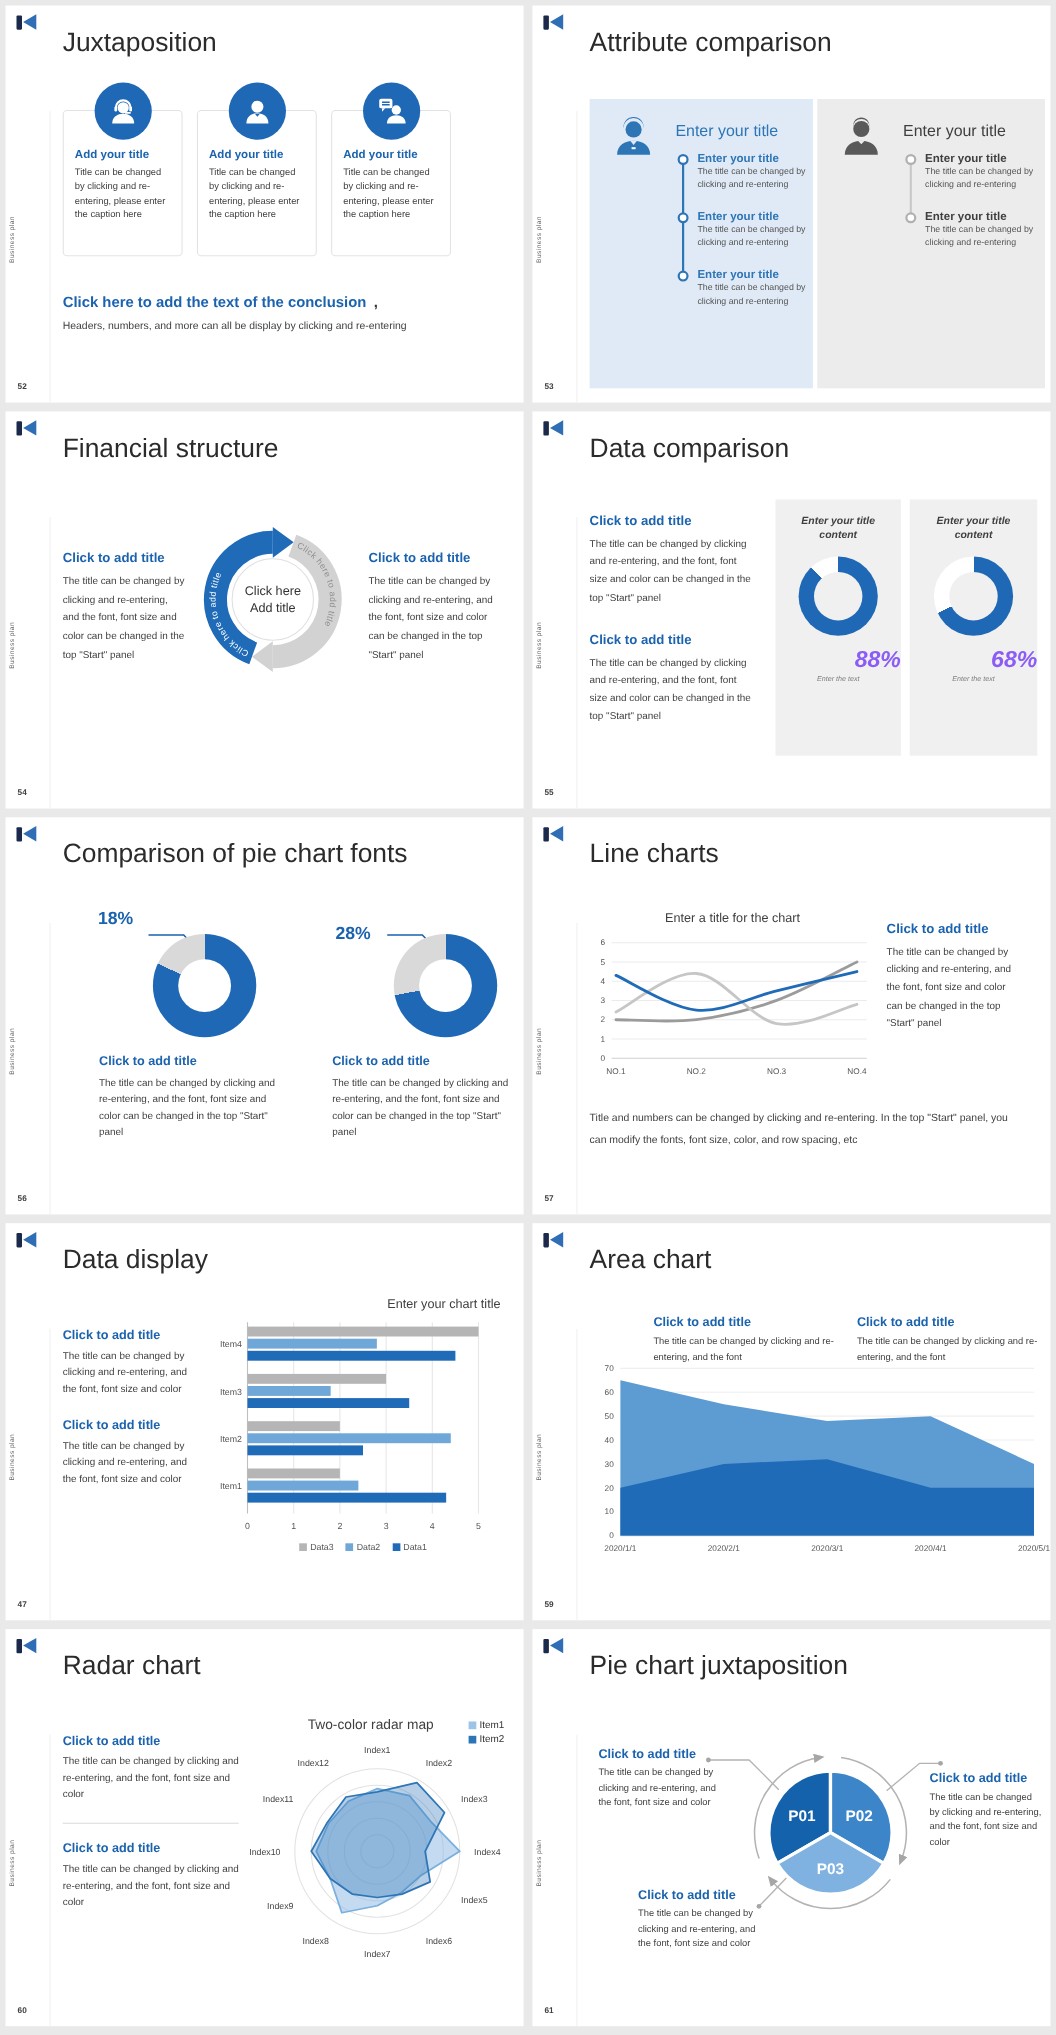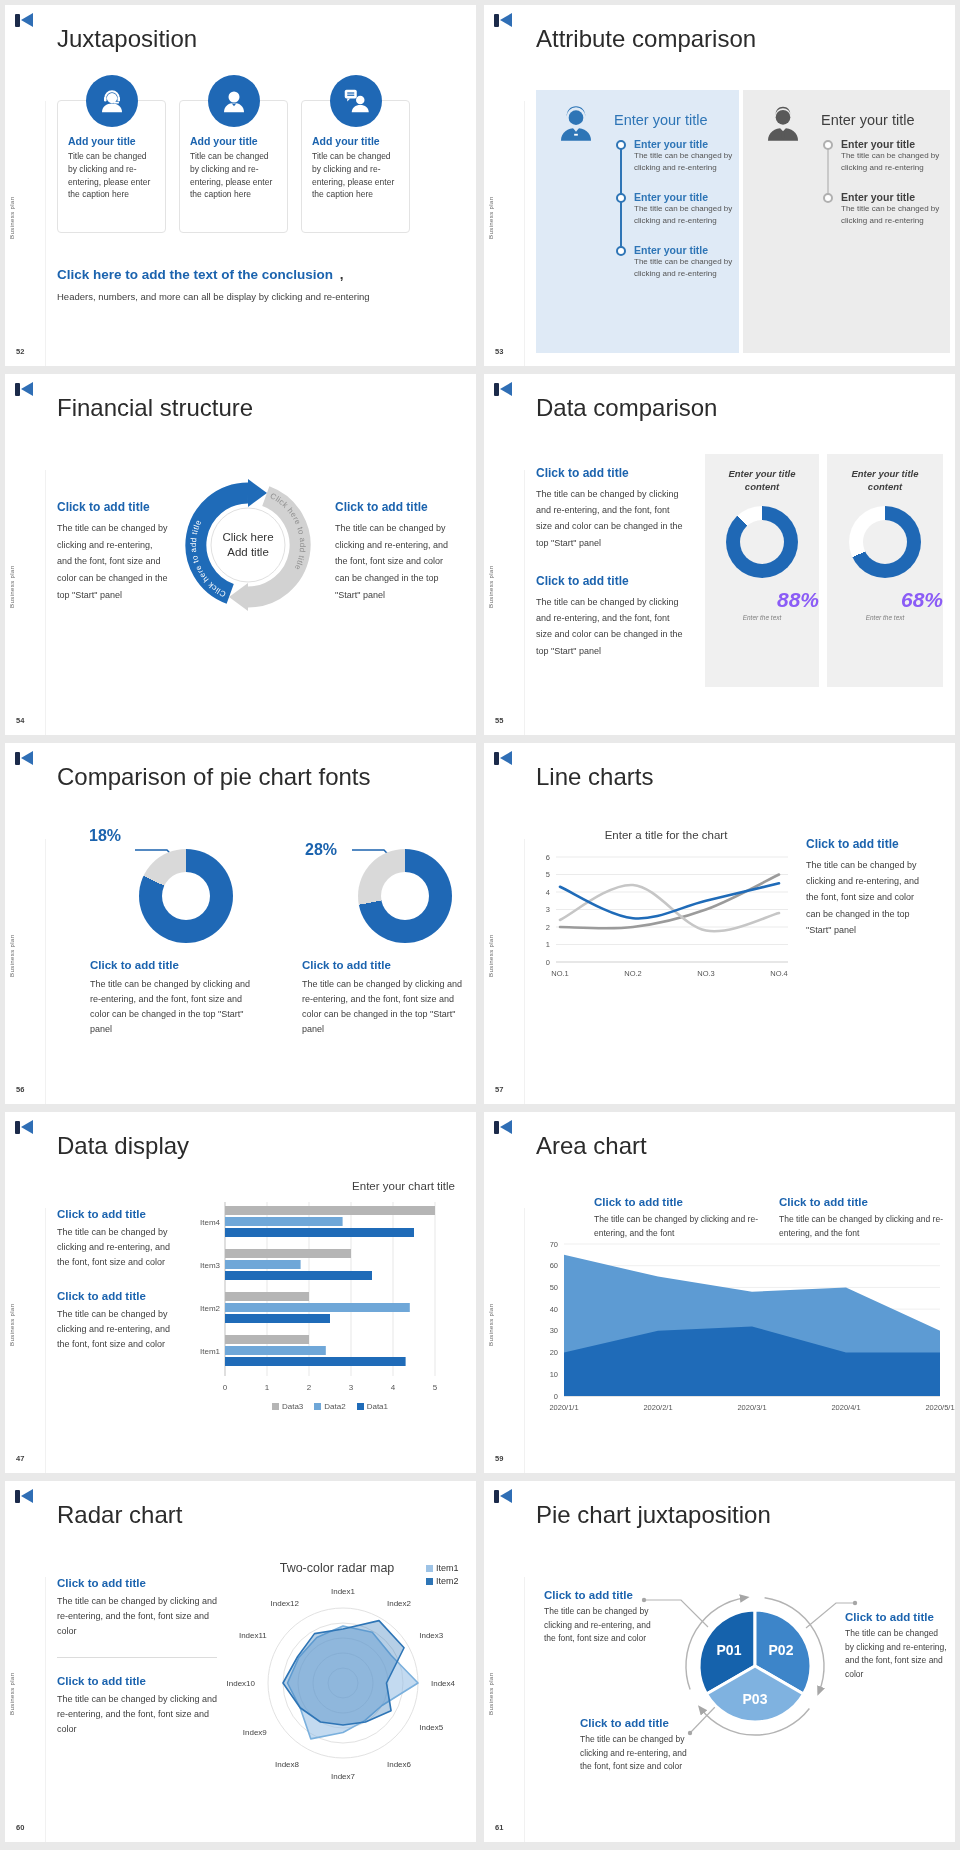--- a/index.html
+++ b/index.html
@@ -305,20 +305,21 @@
         <text x="243" y="127" font-size="7.5" fill="#555" text-anchor="middle">NO.4</text>
         <path d="M24,78C36.166666666666664,78 72.66666666666667,80.91666666666667 97,78C121.33333333333333,75.08333333333333 145.66666666666666,69.25 170,60.5C194.33333333333334,51.75 230.83333333333334,31.333333333333332 243,25.5" fill="none" stroke="#9b9b9b" stroke-width="2.6" stroke-linecap="round"></path>
         <path d="M24,71C36.166666666666664,65.16666666666667 72.66666666666667,34.25 97,36C121.33333333333333,37.75 145.66666666666666,76.83333333333333 170,81.5C194.33333333333334,86.16666666666667 230.83333333333334,66.91666666666667 243,64" fill="none" stroke="#c6c6c6" stroke-width="2.6" stroke-linecap="round"></path>
         <path d="M24,37.75C36.166666666666664,43 72.66666666666667,66.91666666666667 97,69.25C121.33333333333333,71.58333333333333 145.66666666666666,57.583333333333336 170,51.75C194.33333333333334,45.916666666666664 230.83333333333334,37.166666666666664 243,34.25" fill="none" stroke="#1f6bb8" stroke-width="2.6" stroke-linecap="round"></path>
       </svg>
 
     <div class="abs" style="left:322px;top:94px;width:124px;">
       <div class="bh" style="font-size:12px;">Click to add title</div>
       <div class="bt" style="font-size:9px;line-height:1.8;margin-top:6px;">The title can be changed by clicking and re-entering, and the font, font size and color can be changed in the top "Start" panel</div>
     </div>
+    <div class="abs bt" style="left:52px;top:264px;width:392px;font-size:9.5px;line-height:2.1;">Title and numbers can be changed by clicking and re-entering. In the top "Start" panel, you can modify the fonts, font size, color, and row spacing, etc</div>
     <div class="pageno">57</div>
   </div>
 
   <div class="slide">
     <div class="logo">
         <span class="bar"></span>
         <span class="tri"></span>
       </div>
     <div class="vtext">Business plan</div>
     <div class="sep"></div>

